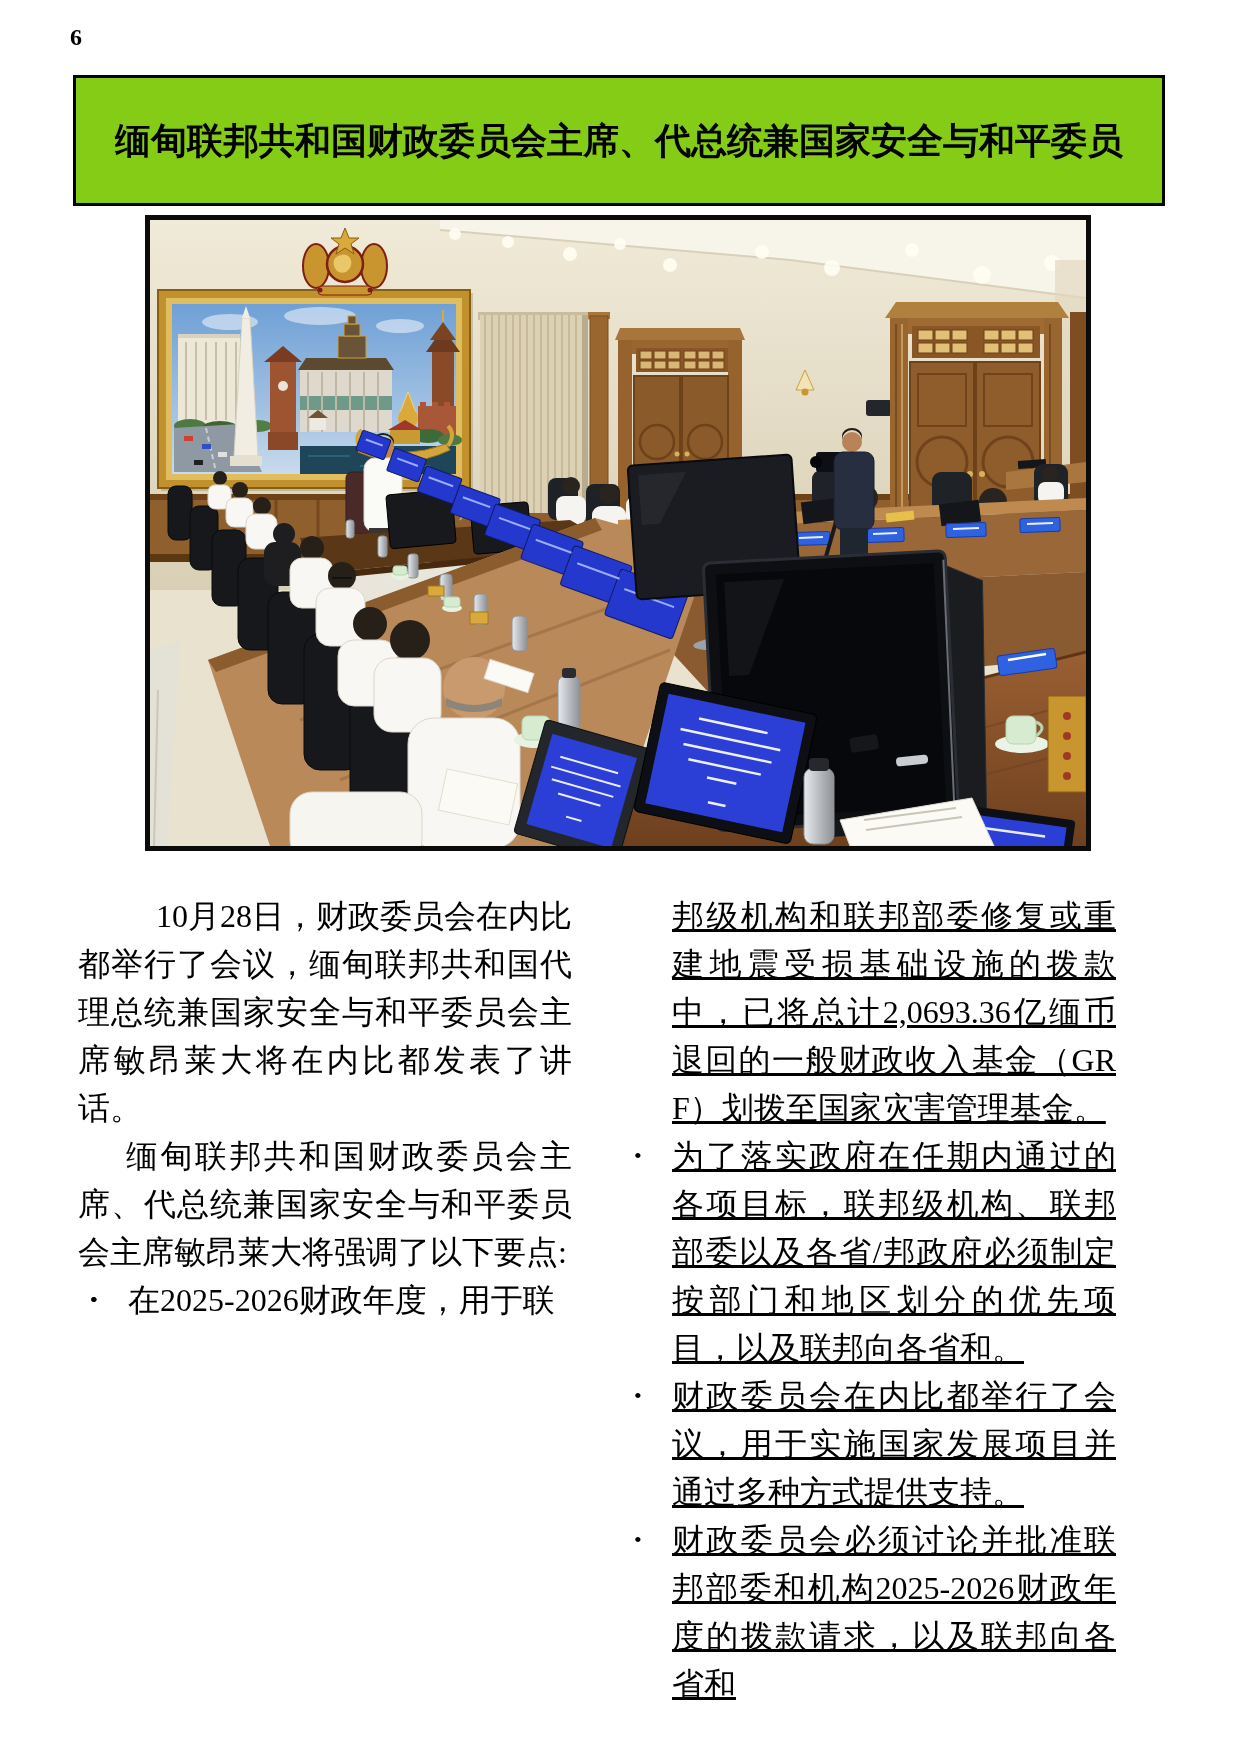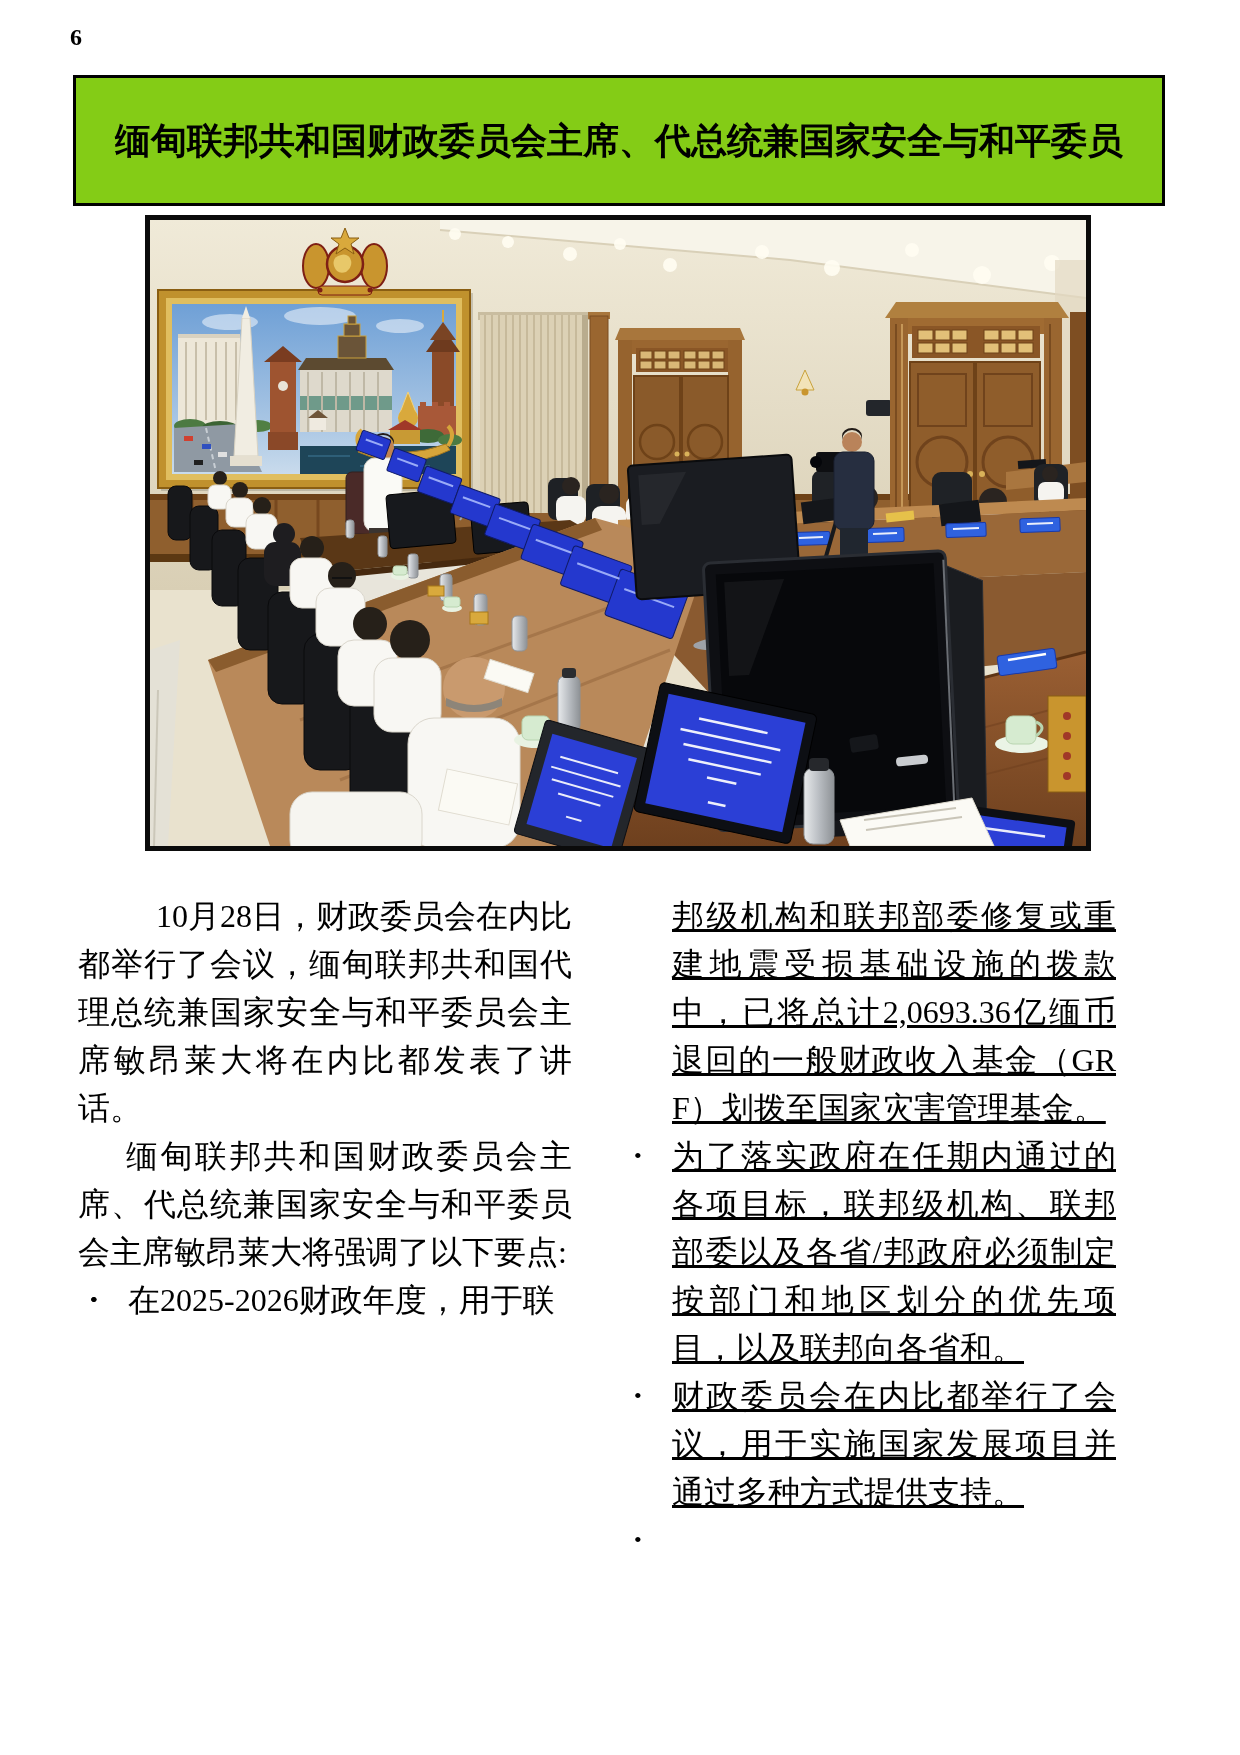--- a/index.html
+++ b/index.html
@@ -574,14 +574,15 @@
     <div class="blk bullet">
       <span class="dot">•</span>
       <div class="btxt">为了落实政府在任期内通过的各项目标，联邦级机构、联邦部委以及各省/邦政府必须制定按部门和地区划分的优先项目，以及联邦向各省和。</div>
     </div>
     <div class="blk bullet">
       <span class="dot">•</span>
       <div class="btxt">财政委员会在内比都举行了会议，用于实施国家发展项目并通过多种方式提供支持。</div>
     </div>
     <div class="blk bullet">
       <span class="dot">•</span>
+      <div class="btxt">财政委员会必须讨论并批准联邦部委和机构2025-2026财政年度的拨款请求，以及联邦向各省和</div>
     </div>
   </div>
 
 </body></html>

